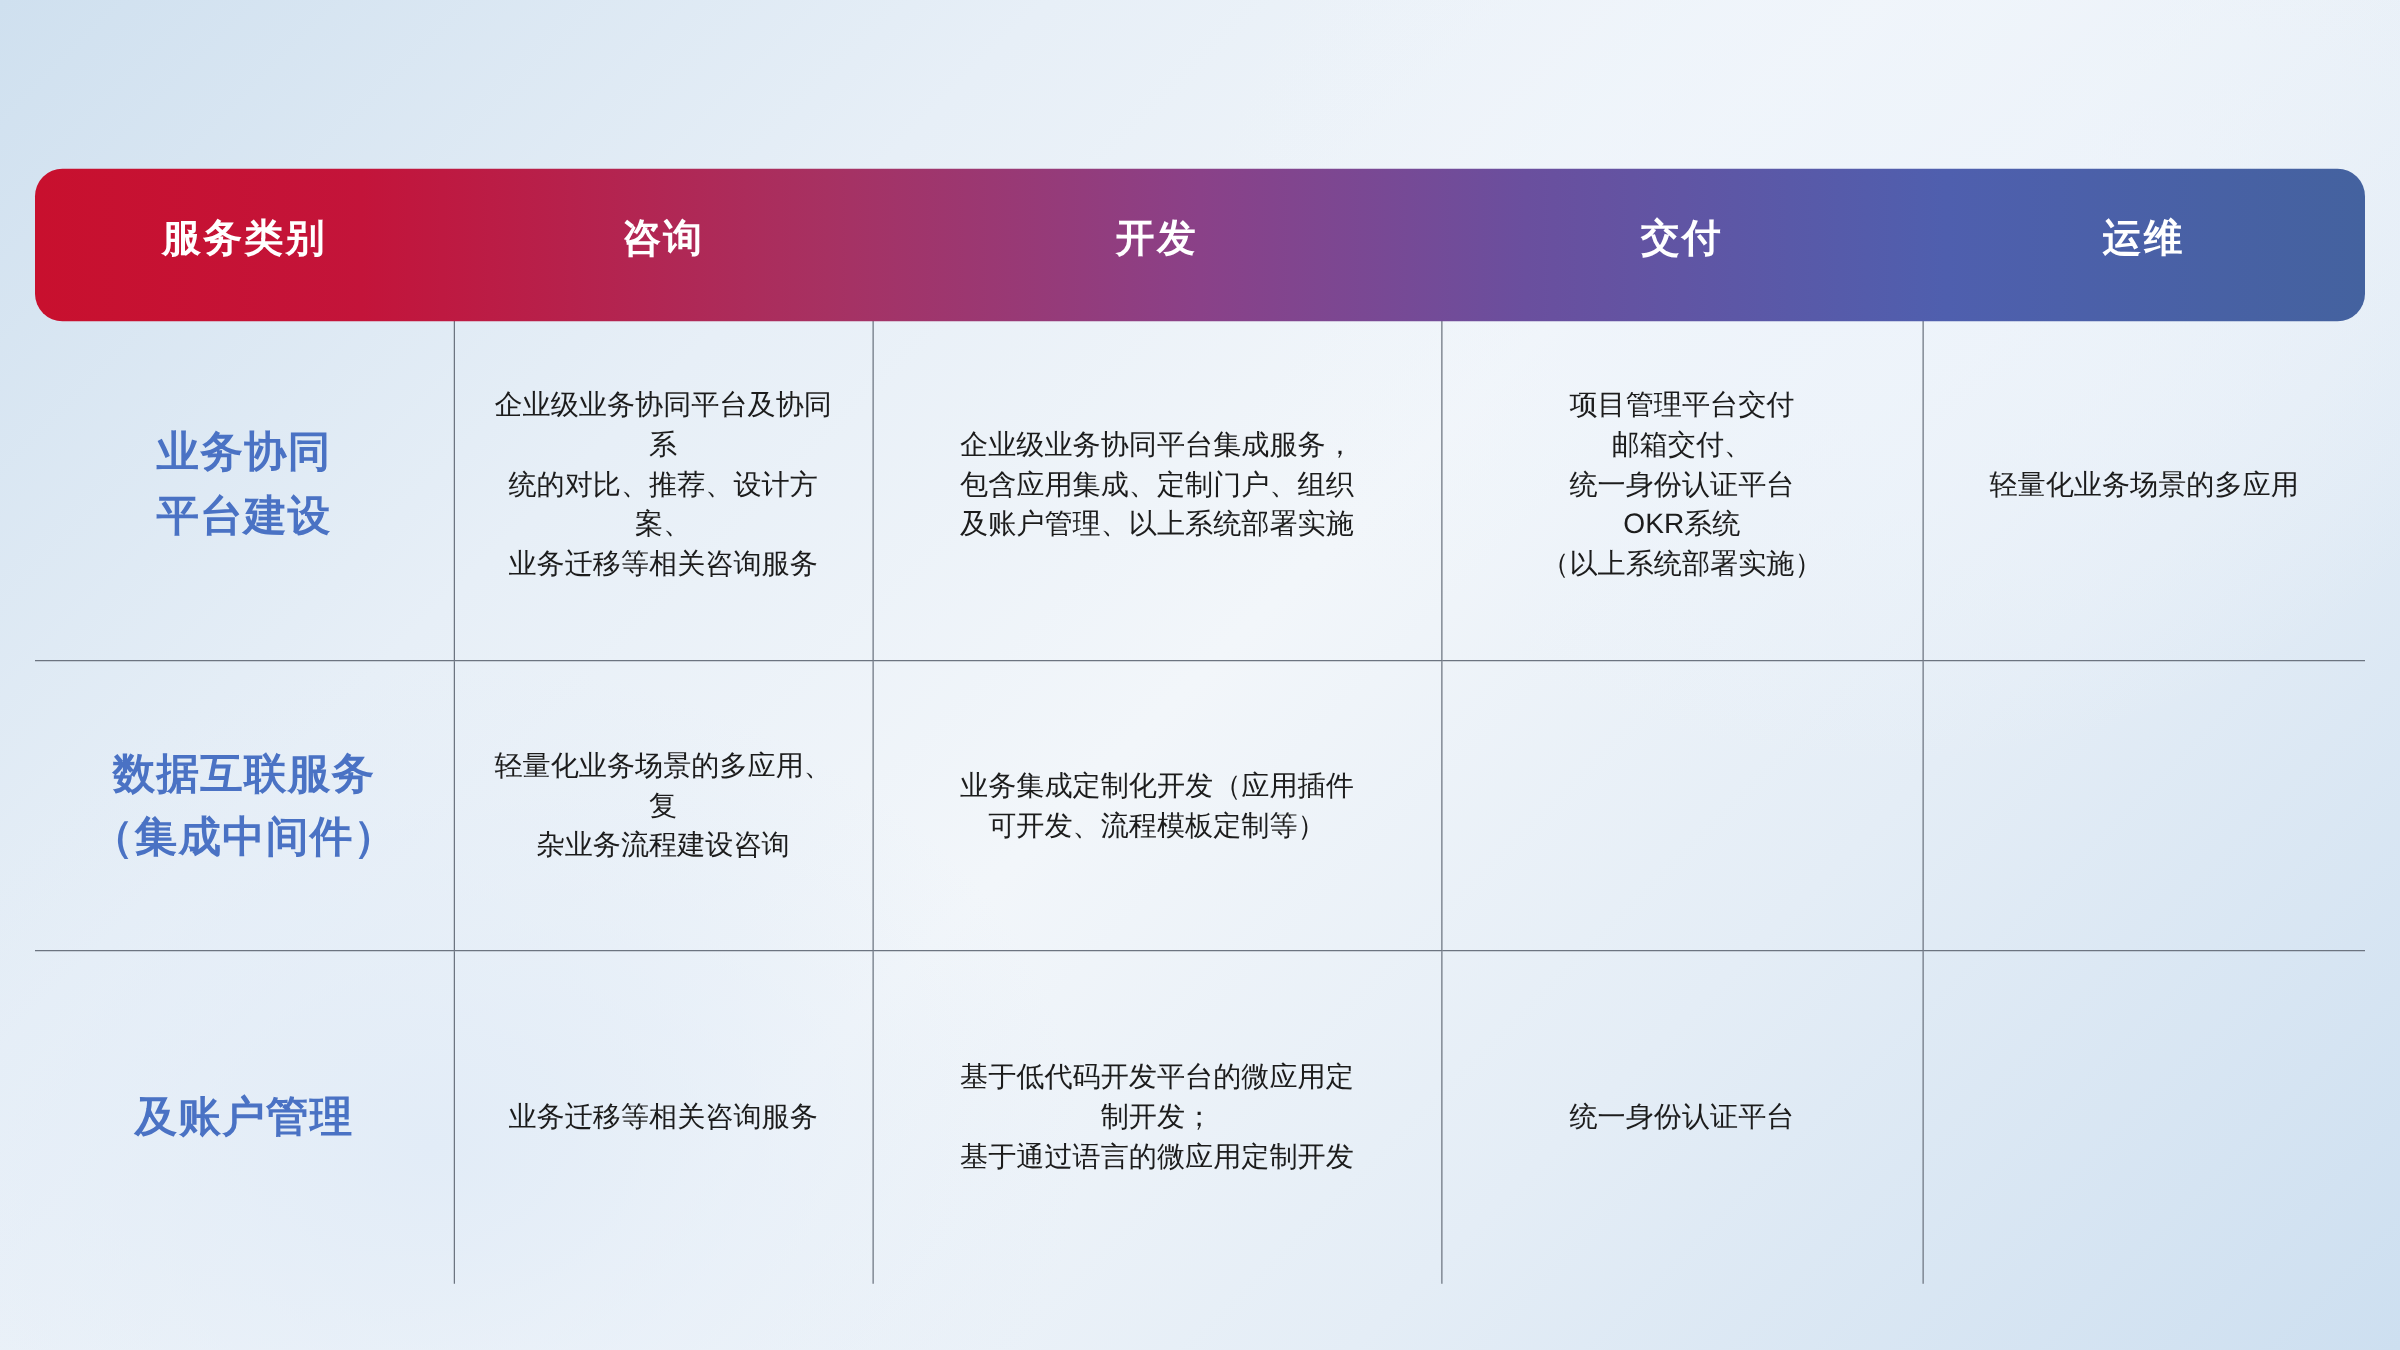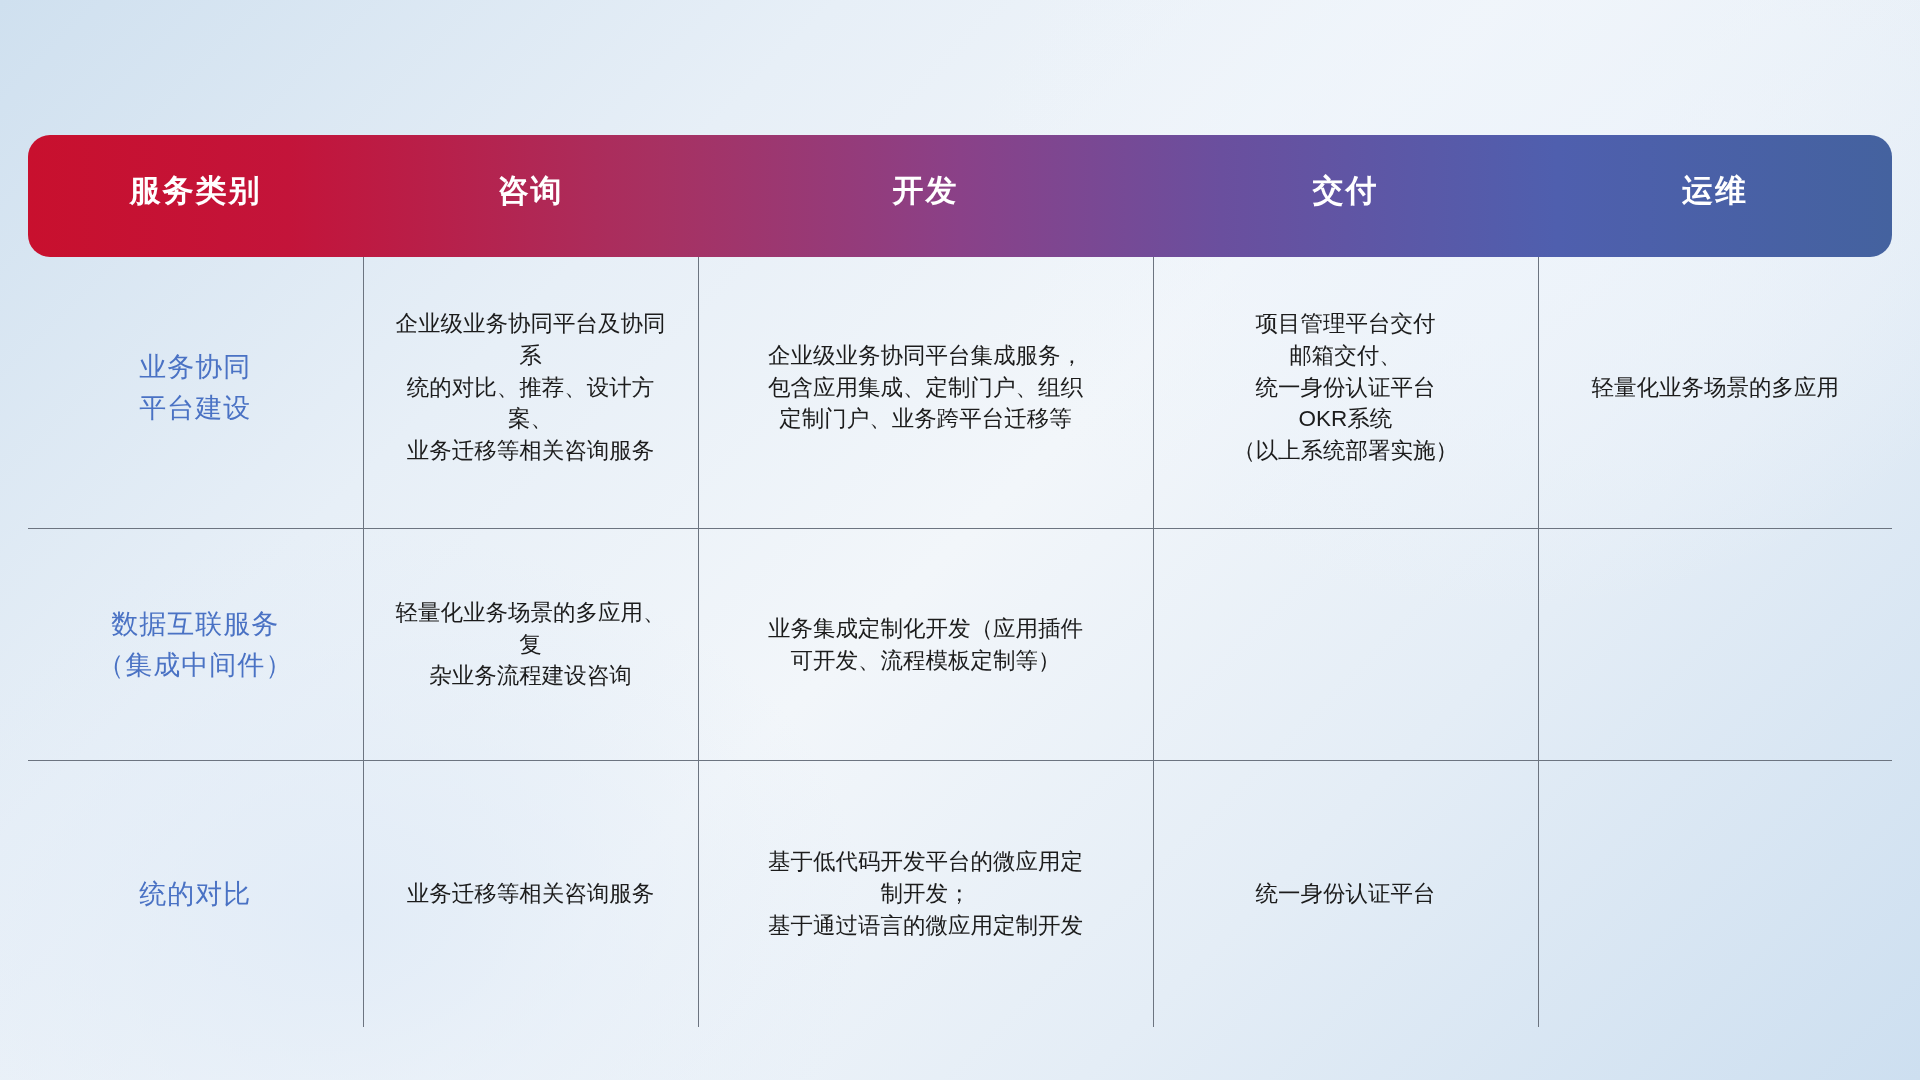--- a/index.html
+++ b/index.html
@@ -78,22 +78,22 @@
     line-height: 1.42;
     padding: 18px 22px;
     background: transparent;
   }
   tbody tr td:last-child { border-right: none; }
   tbody tr:last-child td { border-bottom: none; }
 
   tbody td.cat {
     border-right: 1.6px solid #6c7480;
     color: #4a72c4;
-    font-weight: normal;
-    font-size: 27px;
+    font-weight: bold;
+    font-size: 34px;
     line-height: 1.5;
     letter-spacing: 1px;
   }
 
   
   col.c1 { width: 335px; }
   col.c2 { width: 335px; }
   col.c3 { width: 455px; }
   col.c4 { width: 385px; }
   col.c5 { width: 354px; }
@@ -136,21 +136,21 @@
 平台建设</span>
           </td>
           <td>
             <span class="cell-text">企业级业务协同平台及协同系
 统的对比、推荐、设计方案、
 业务迁移等相关咨询服务</span>
           </td>
           <td>
             <span class="cell-text">企业级业务协同平台集成服务，
 包含应用集成、定制门户、组织
-定制门户、业务跨平台迁移等</span>
+及账户管理、以上系统部署实施</span>
           </td>
           <td>
             <span class="cell-text">项目管理平台交付
 邮箱交付、
 统一身份认证平台
 OKR系统
 （以上系统部署实施）</span>
           </td>
           <td>
             <span class="cell-text">轻量化业务场景的多应用</span>
@@ -171,21 +171,21 @@
           </td>
           <td>
             <span class="cell-text"></span>
           </td>
           <td>
             <span class="cell-text"></span>
           </td>
         </tr>
         <tr class="row3">
           <td class="cat">
-            <span class="cell-text">统的对比</span>
+            <span class="cell-text">及账户管理</span>
           </td>
           <td>
             <span class="cell-text">业务迁移等相关咨询服务</span>
           </td>
           <td>
             <span class="cell-text">基于低代码开发平台的微应用定
 制开发；
 基于通过语言的微应用定制开发</span>
           </td>
           <td>

